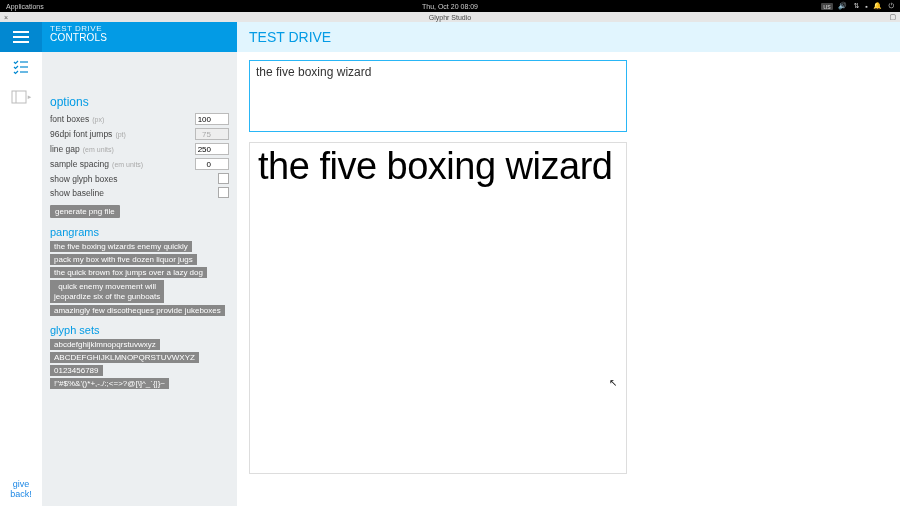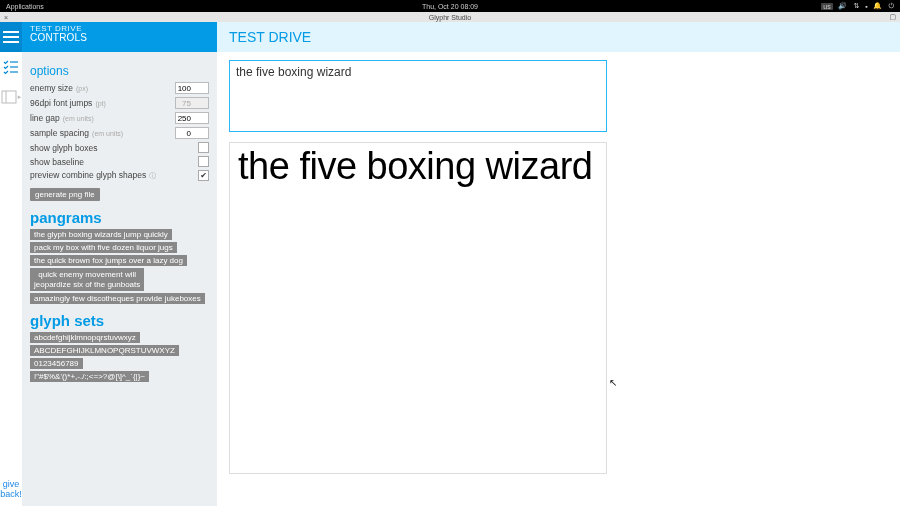--- a/index.html
+++ b/index.html
@@ -9,36 +9,36 @@
   .gnome-bar .center{ position:absolute; left:0; right:0; text-align:center; pointer-events:none;}
   .gnome-bar .right{ display:flex; gap:6px; align-items:center; }
   .gnome-bar .right span{ font-size:7px; color:#ccc; }
   
   .titlebar{ height:10px; background:#e6e6e6; color:#444; font-size:7px; display:flex; align-items:center; justify-content:center; position:relative;}
   .titlebar .close{ position:absolute; left:4px; font-size:7px; color:#555;}
   .titlebar .max{ position:absolute; right:4px; font-size:7px; color:#555;}
   
   .app{ display:flex; height:calc(506px - 22px); }
   
-  .rail{ width:22px; background:#fff; border-right:0; display:flex; flex-direction:column; }
+  .rail{ width:42px; background:#fff; border-right:0; display:flex; flex-direction:column; }
   .rail-top{ height:30px; background:#0288d1; display:flex; align-items:center; justify-content:center; }
   .hamburger{ width:16px; height:12px; display:flex; flex-direction:column; justify-content:space-between;}
   .hamburger div{ height:2px; background:#fff;}
   .rail-icon1,.rail-icon2{ height:30px; display:flex; align-items:center; justify-content:center; color:#0288d1;}
   .rail-icon1 svg, .rail-icon2 svg{ width:16px; height:16px; }
   .rail-spacer{ flex:1; }
   .giveback{ color:#1e88e5; font-size:9px; text-align:center; padding-bottom:6px; line-height:1.1;}
   
   .sidebar{ width:195px; background:#eceff1; display:flex; flex-direction:column; font-size:9px; color:#333;}
   .sidebar-header{ height:30px; background:#039be5; color:#fff; padding:2px 8px; }
   .sidebar-header .sub{ font-size:8px; letter-spacing:0.5px; opacity:0.9;}
   .sidebar-header .main{ font-size:10px; font-weight:300; line-height:1; letter-spacing:0.2px;}
-  .sidebar-body{ padding:6px 8px 10px 8px; overflow:auto;}
+  .sidebar-body{ padding:6px 8px 10px 8px; overflow:auto;margin-top:31px;}
   .section-title{ color:#039be5; font-size:12px; font-weight:400; margin:6px 0 4px 0;}
-  .section-sub{ color:#039be5; font-size:15px; margin:8px 0 3px 0;font-weight:bold;}
+  .section-sub{ color:#039be5; font-size:11px; margin:8px 0 3px 0;}
   .opt-row{ display:flex; align-items:center; justify-content:space-between; margin:3px 0; font-size:8.5px; color:#444;}
   .opt-row .lbl{ display:flex; align-items:baseline; gap:3px;}
   .opt-row .hint{ color:#aaa; font-size:7px;}
   .opt-row input[type=number]{ width:34px; height:12px; font-size:8px; border:1px solid #bbb; text-align:right; padding-right:2px;}
   .opt-row input[type=number]:disabled{ background:#eee; color:#aaa;}
   .chk{ width:11px; height:11px; border:1px solid #aaa; background:#fff; display:inline-flex; align-items:center; justify-content:center;}
   .chk.checked::after{ content:"✔"; font-size:8px; color:#333; line-height:1;}
   .btn-dark{ background:#888; color:#fff; font-size:8px; padding:2px 5px; display:inline-block; margin-top:4px; border-radius:1px;}
   .pill-list{ display:flex; flex-direction:column; gap:2px; align-items:flex-start;}
   .pill{ background:#888; color:#fff; font-size:8px; padding:1px 4px; display:inline-block; max-width:100%;}
@@ -109,21 +109,21 @@
   <div class="sidebar">
     <div class="sidebar-header">
       <div class="sub">TEST DRIVE</div>
       <div class="main">CONTROLS</div>
     </div>
     <div class="sidebar-body">
       <div class="section-title">options</div>
 
       <div class="opt-row">
         <span class="lbl">
-            <span>enemy size</span>
+            <span>font boxes</span>
             <span class="hint">(px)</span>
           </span>
         <input type="number" value="100" style="">
       </div>
       <div class="opt-row">
         <span class="lbl">
             <span>96dpi font jumps</span>
             <span class="hint">(pt)</span>
           </span>
         <input type="number" disabled="" value="75" style="">
@@ -143,33 +143,26 @@
         <input type="number" value="0" style="">
       </div>
       <div class="opt-row">
         <span>show glyph boxes</span>
         <span class="chk"></span>
       </div>
       <div class="opt-row">
         <span>show baseline</span>
         <span class="chk"></span>
       </div>
-      <div class="opt-row">
-        <span class="lbl">
-            <span>preview combine glyph shapes</span>
-            <span class="hint">ⓘ</span>
-          </span>
-        <span class="chk checked"></span>
-      </div>
       <span class="btn-dark">generate png file</span>
 
 
       <div class="section-sub">pangrams</div>
       <div class="pill-list">
-        <span class="pill">the glyph boxing wizards jump quickly</span>
+        <span class="pill">the five boxing wizards enemy quickly</span>
         <span class="pill">pack my box with five dozen liquor jugs</span>
         <span class="pill">the quick brown fox jumps over a lazy dog</span>
         <span class="pill multi" style="white-space:pre-line;">quick enemy movement will
 jeopardize six of the gunboats</span>
         <span class="pill">amazingly few discotheques provide jukeboxes</span>
       </div>
 
       <div class="section-sub">glyph sets</div>
       <div class="pill-list">
         <span class="pill">abcdefghijklmnopqrstuvwxyz</span>

